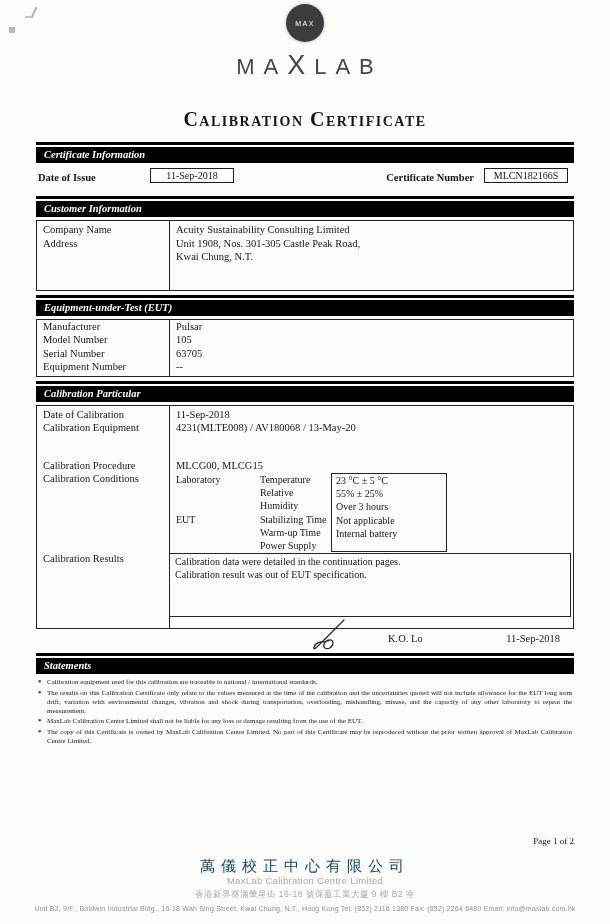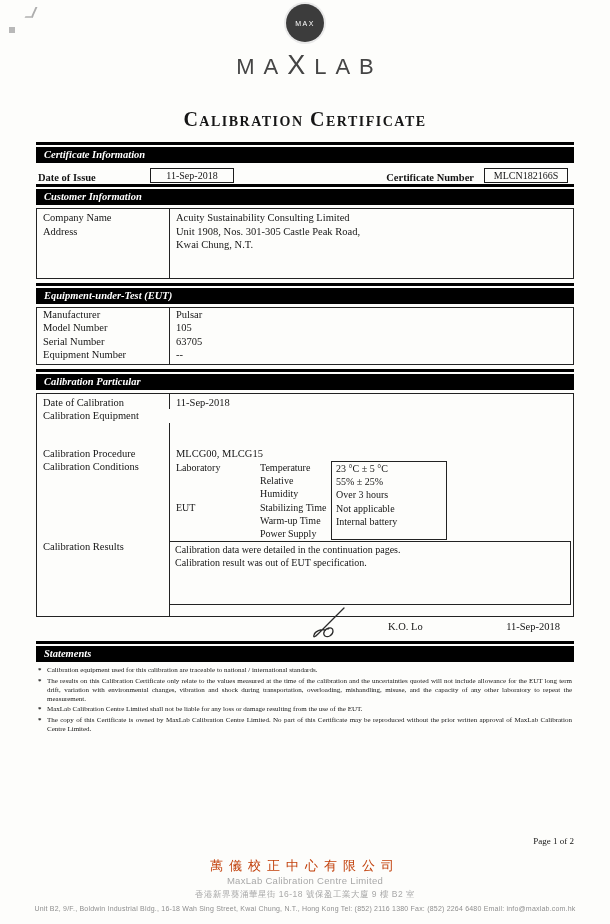--- a/index.html
+++ b/index.html
@@ -22,21 +22,21 @@
   .title { text-align:center; margin-top:28px; font-weight:bold; font-size:20px; line-height:22px;
            font-variant:small-caps; letter-spacing:1.5px; }
 
   .content { margin:0 36px; width:538px; }
 
   
   .sec { margin-top:12px; }
   .sec .rule { height:3px; background:#000; }
   .sec .bar { margin-top:2px; background:#000; color:#fff; font-style:italic; font-weight:bold;
               font-size:10.5px; line-height:11px; padding:2px 8px 3px; }
-  .sec.tight { margin-top:1px; }
+  .sec.tight { margin-top:13px; }
   .sec.s4 { margin-top:4px; }
   .sec.s3 { margin-top:3px; }
   .sec.s2 { margin-top:2px; }
 
   
   .cert-row { display:flex; align-items:flex-end; margin-top:3px; height:17px; font-size:10.5px; }
   .cert-row .l1 { width:114px; padding-left:2px; }
   .lbl { font-weight:bold; }
   .vbox { border:1px solid #1c1c1c; padding:1px 7px; font-size:10px; min-width:84px; text-align:center; }
   .cert-row .l2 { margin-left:auto; }
@@ -73,21 +73,21 @@
   
   .stmts { margin-top:4px; padding:0 2px; }
   .stmt { display:flex; font-size:7px; line-height:9.3px; margin-top:1px; }
   .stmt .sb { width:9px; font-weight:bold; }
   .stmt .st { flex:1; text-align:justify; }
 
   
   .page-num { position:absolute; right:36px; top:836px; font-size:9px; }
   .footer { position:absolute; left:0; top:858px; width:610px; text-align:center;
             font-family:"Liberation Sans","DejaVu Sans",sans-serif; }
-  .f-zh { color:#c2410c; font-size:13px; letter-spacing:6px; line-height:15px; }
+  .f-zh { color:#0c4a6e; font-size:15px; letter-spacing:6px; line-height:15px; }
   .f-en { color:#a8a8a8; font-size:9.5px; letter-spacing:.3px; margin-top:2px; }
   .f-addr-zh { color:#a8a8a8; font-size:8.5px; letter-spacing:.5px; margin-top:3px; }
   .f-addr-en { color:#8f8f8f; font-size:7px; letter-spacing:.2px; margin-top:4px; }
 </style>
 </head>
 <body>
 
 <div class="page">
   <div class="artifact-a"></div>
   <div class="artifact-b"></div>
@@ -162,20 +162,21 @@
       <div class="rule"></div>
       <div class="bar">Calibration Particular</div>
     </div>
     <div class="ibox">
       <div class="crow first">
         <div class="cl">Date of Calibration</div>
         <div class="cv">11-Sep-2018</div>
       </div>
       <div class="crow">
         <div class="cl">Calibration Equipment</div>
+        <div class="cv">4231(MLTE008) / AV180068 / 13-May-20</div>
       </div>
       <div class="crow">
         <div class="cl"></div>
       </div>
       <div class="crow fill-a">
         <div class="cl"></div>
           <div class="cv"></div>
       </div>
       <div class="crow">
         <div class="cl">Calibration Procedure</div>

